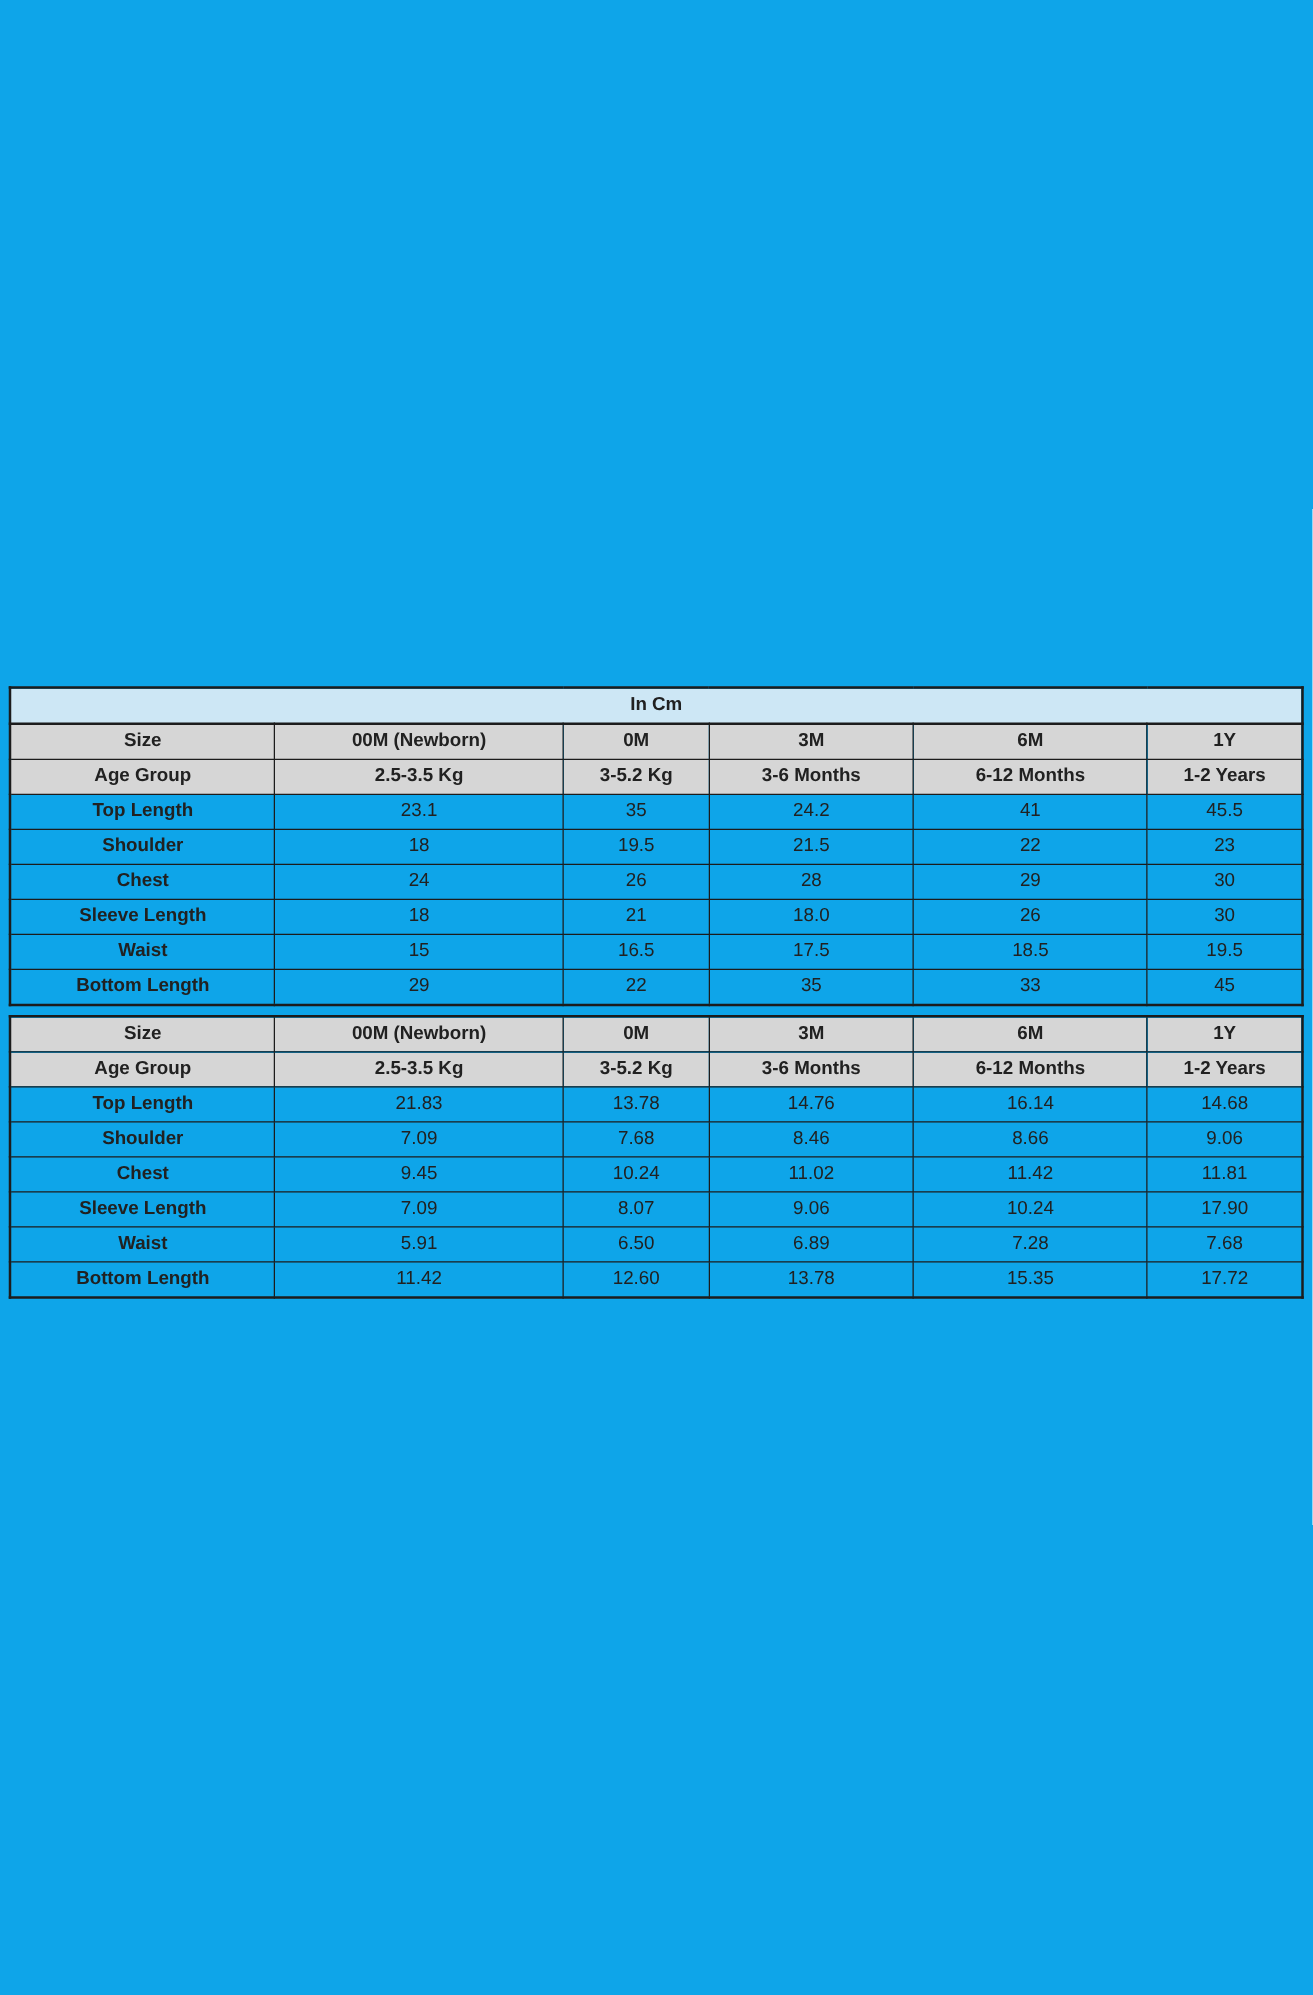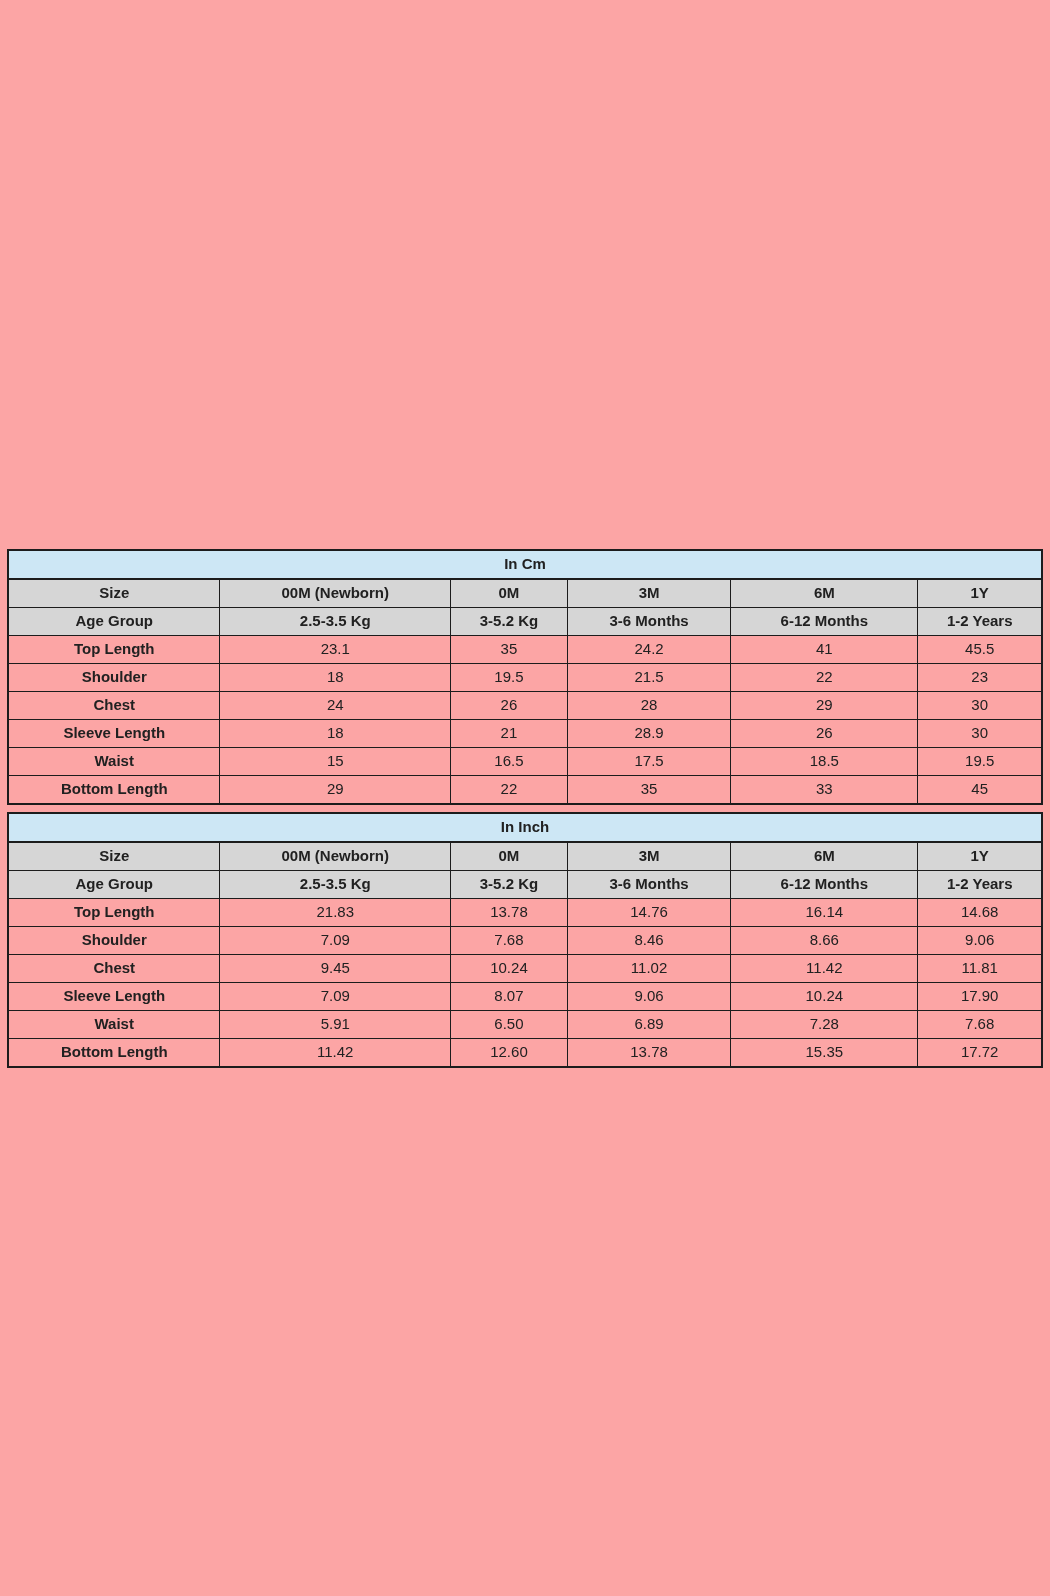--- a/index.html
+++ b/index.html
@@ -4,21 +4,21 @@
 <style>
   html, body {
     margin: 0;
     padding: 0;
     background: #ffffff;
   }
   .sheet {
     position: relative;
     width: 1050px;
     height: 1596px;
-    background: #fca5a5;
+    background: #0ea5e9;
     overflow: hidden;
     font-family: "Liberation Sans", sans-serif;
   }
   .table-block {
     position: absolute;
     left: 7px;
     width: 1036px;
   }
   .table-block.cm   { top: 549px; }
   .table-block.inch { top: 812px; }
@@ -123,21 +123,21 @@
             <td class="value-cell">24</td>
             <td class="value-cell">26</td>
             <td class="value-cell">28</td>
             <td class="value-cell">29</td>
             <td class="value-cell">30</td>
           </tr>
           <tr>
             <td class="row-label">Sleeve Length</td>
             <td class="value-cell">18</td>
             <td class="value-cell">21</td>
-            <td class="value-cell">28.9</td>
+            <td class="value-cell">18.0</td>
             <td class="value-cell">26</td>
             <td class="value-cell">30</td>
           </tr>
           <tr>
             <td class="row-label">Waist</td>
             <td class="value-cell">15</td>
             <td class="value-cell">16.5</td>
             <td class="value-cell">17.5</td>
             <td class="value-cell">18.5</td>
             <td class="value-cell">19.5</td>
@@ -158,23 +158,20 @@
     <table class="size-table">
       <colgroup>
         <col class="c1">
           <col class="c2">
           <col class="c3">
           <col class="c4">
           <col class="c5">
           <col class="c6">
       </colgroup>
       <tbody>
-        <tr class="title-row">
-          <td colspan="6">In Inch</td>
-        </tr>
       <tr class="header-row">
             <td>Size</td>
             <td>00M (Newborn)</td>
             <td>0M</td>
             <td>3M</td>
             <td>6M</td>
             <td>1Y</td>
           </tr>
           <tr class="header-row">
             <td>Age Group</td>

